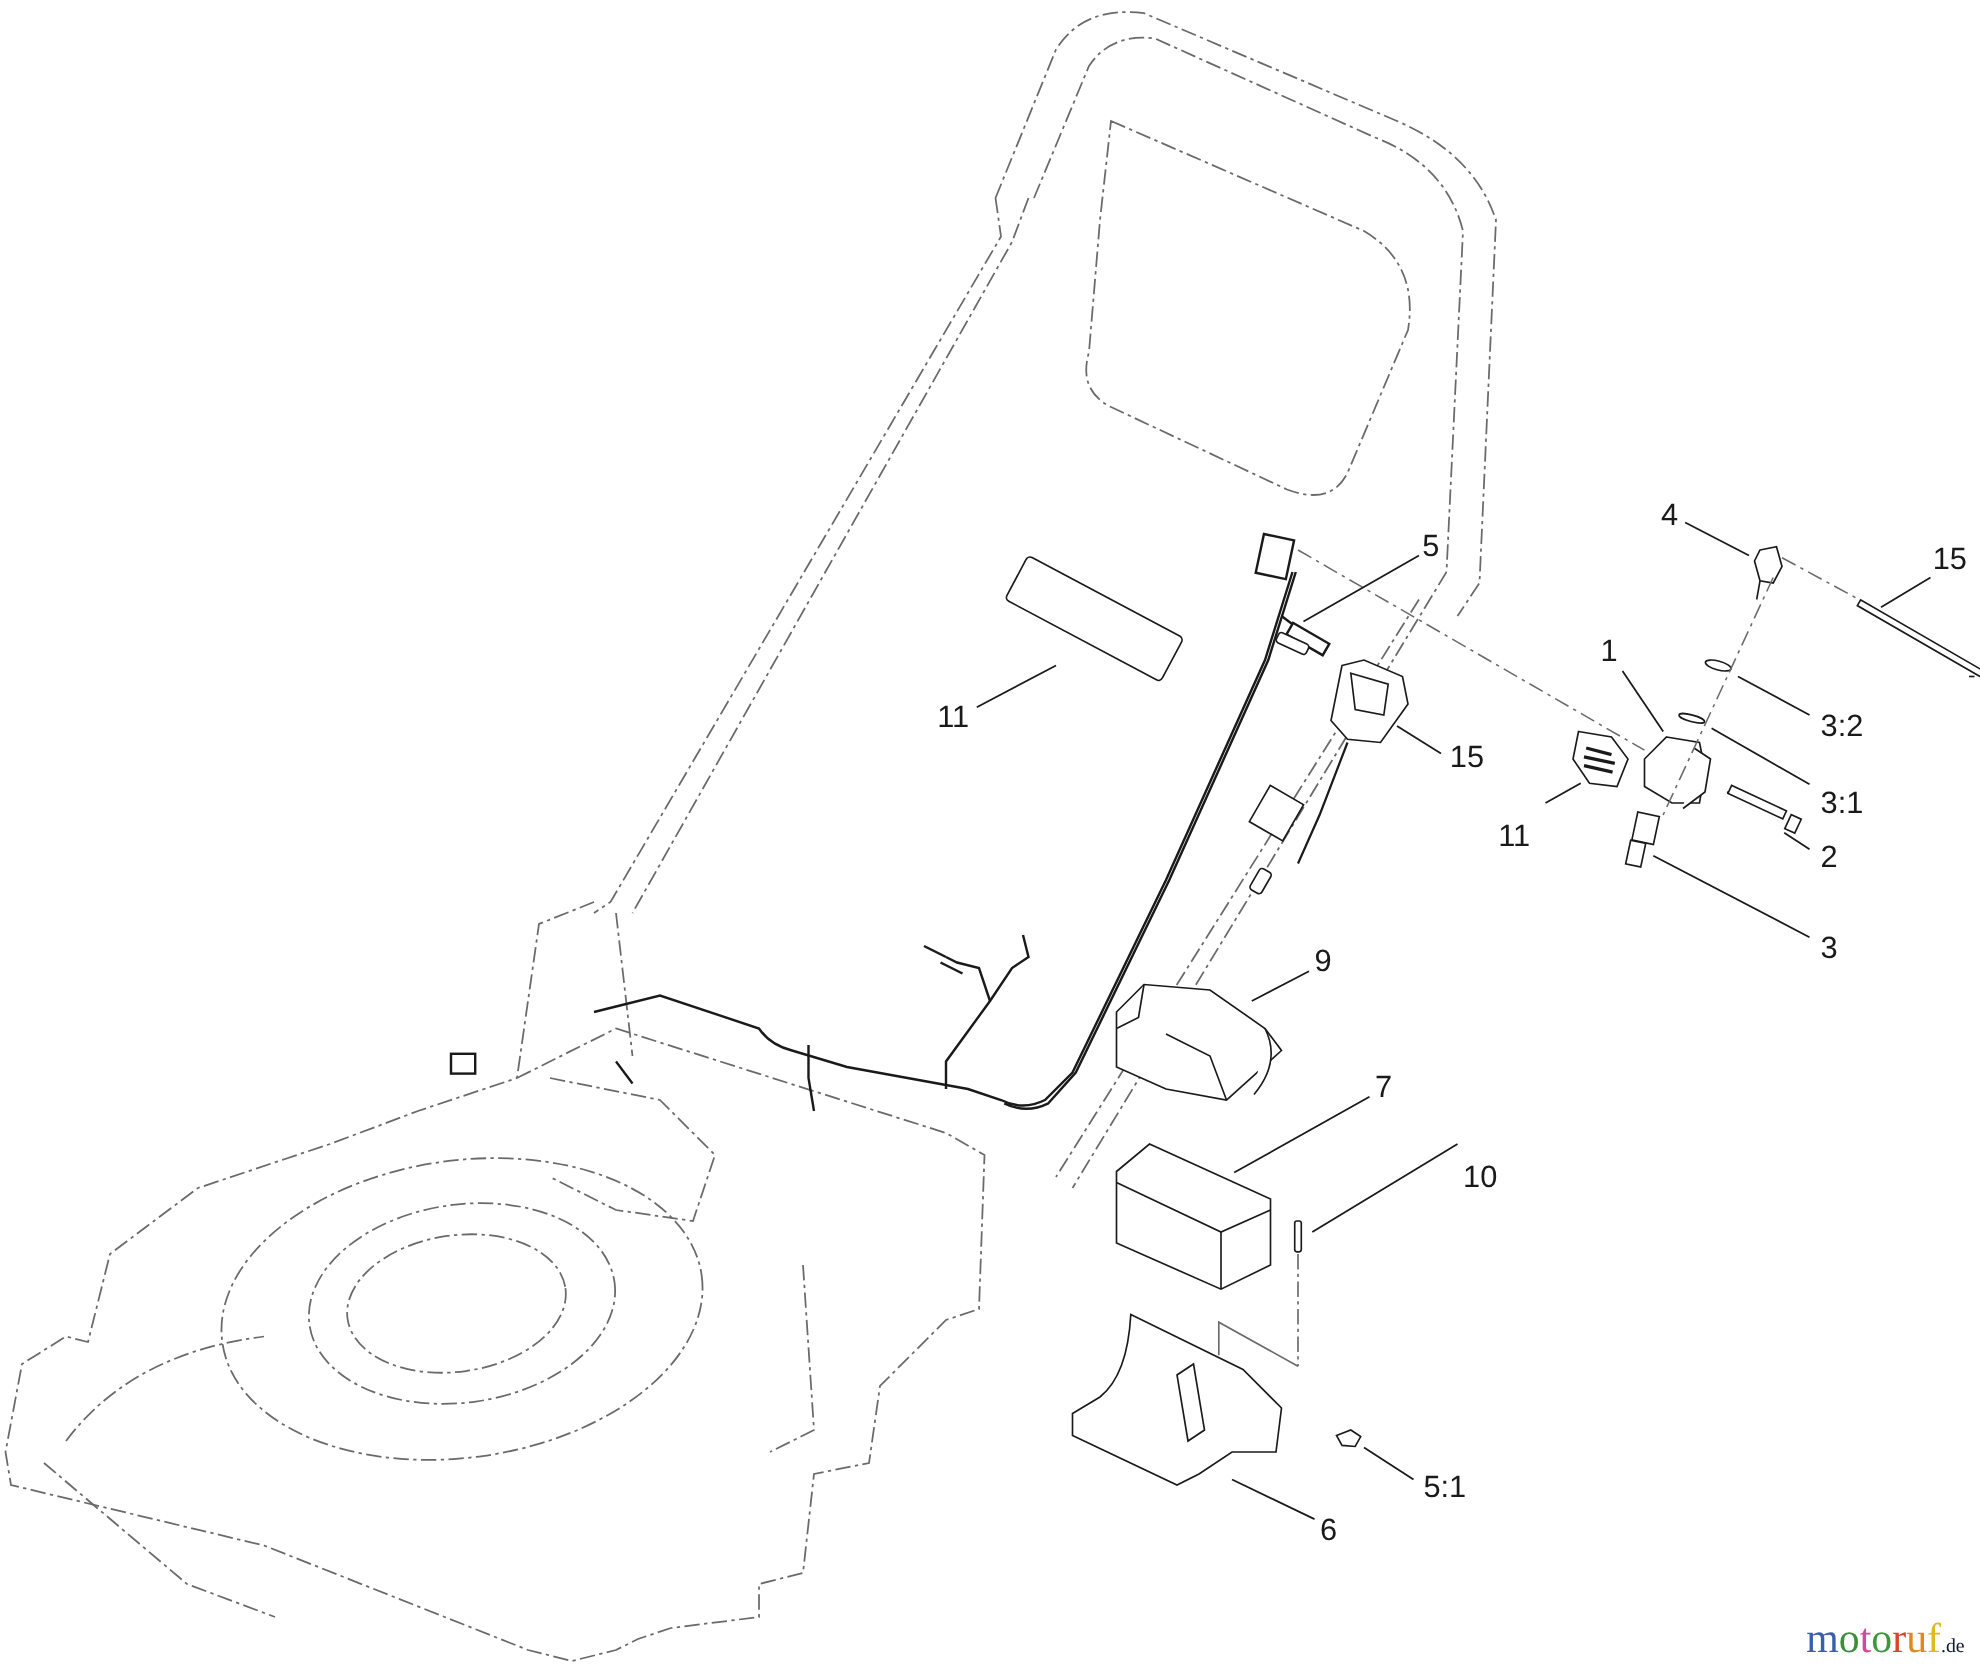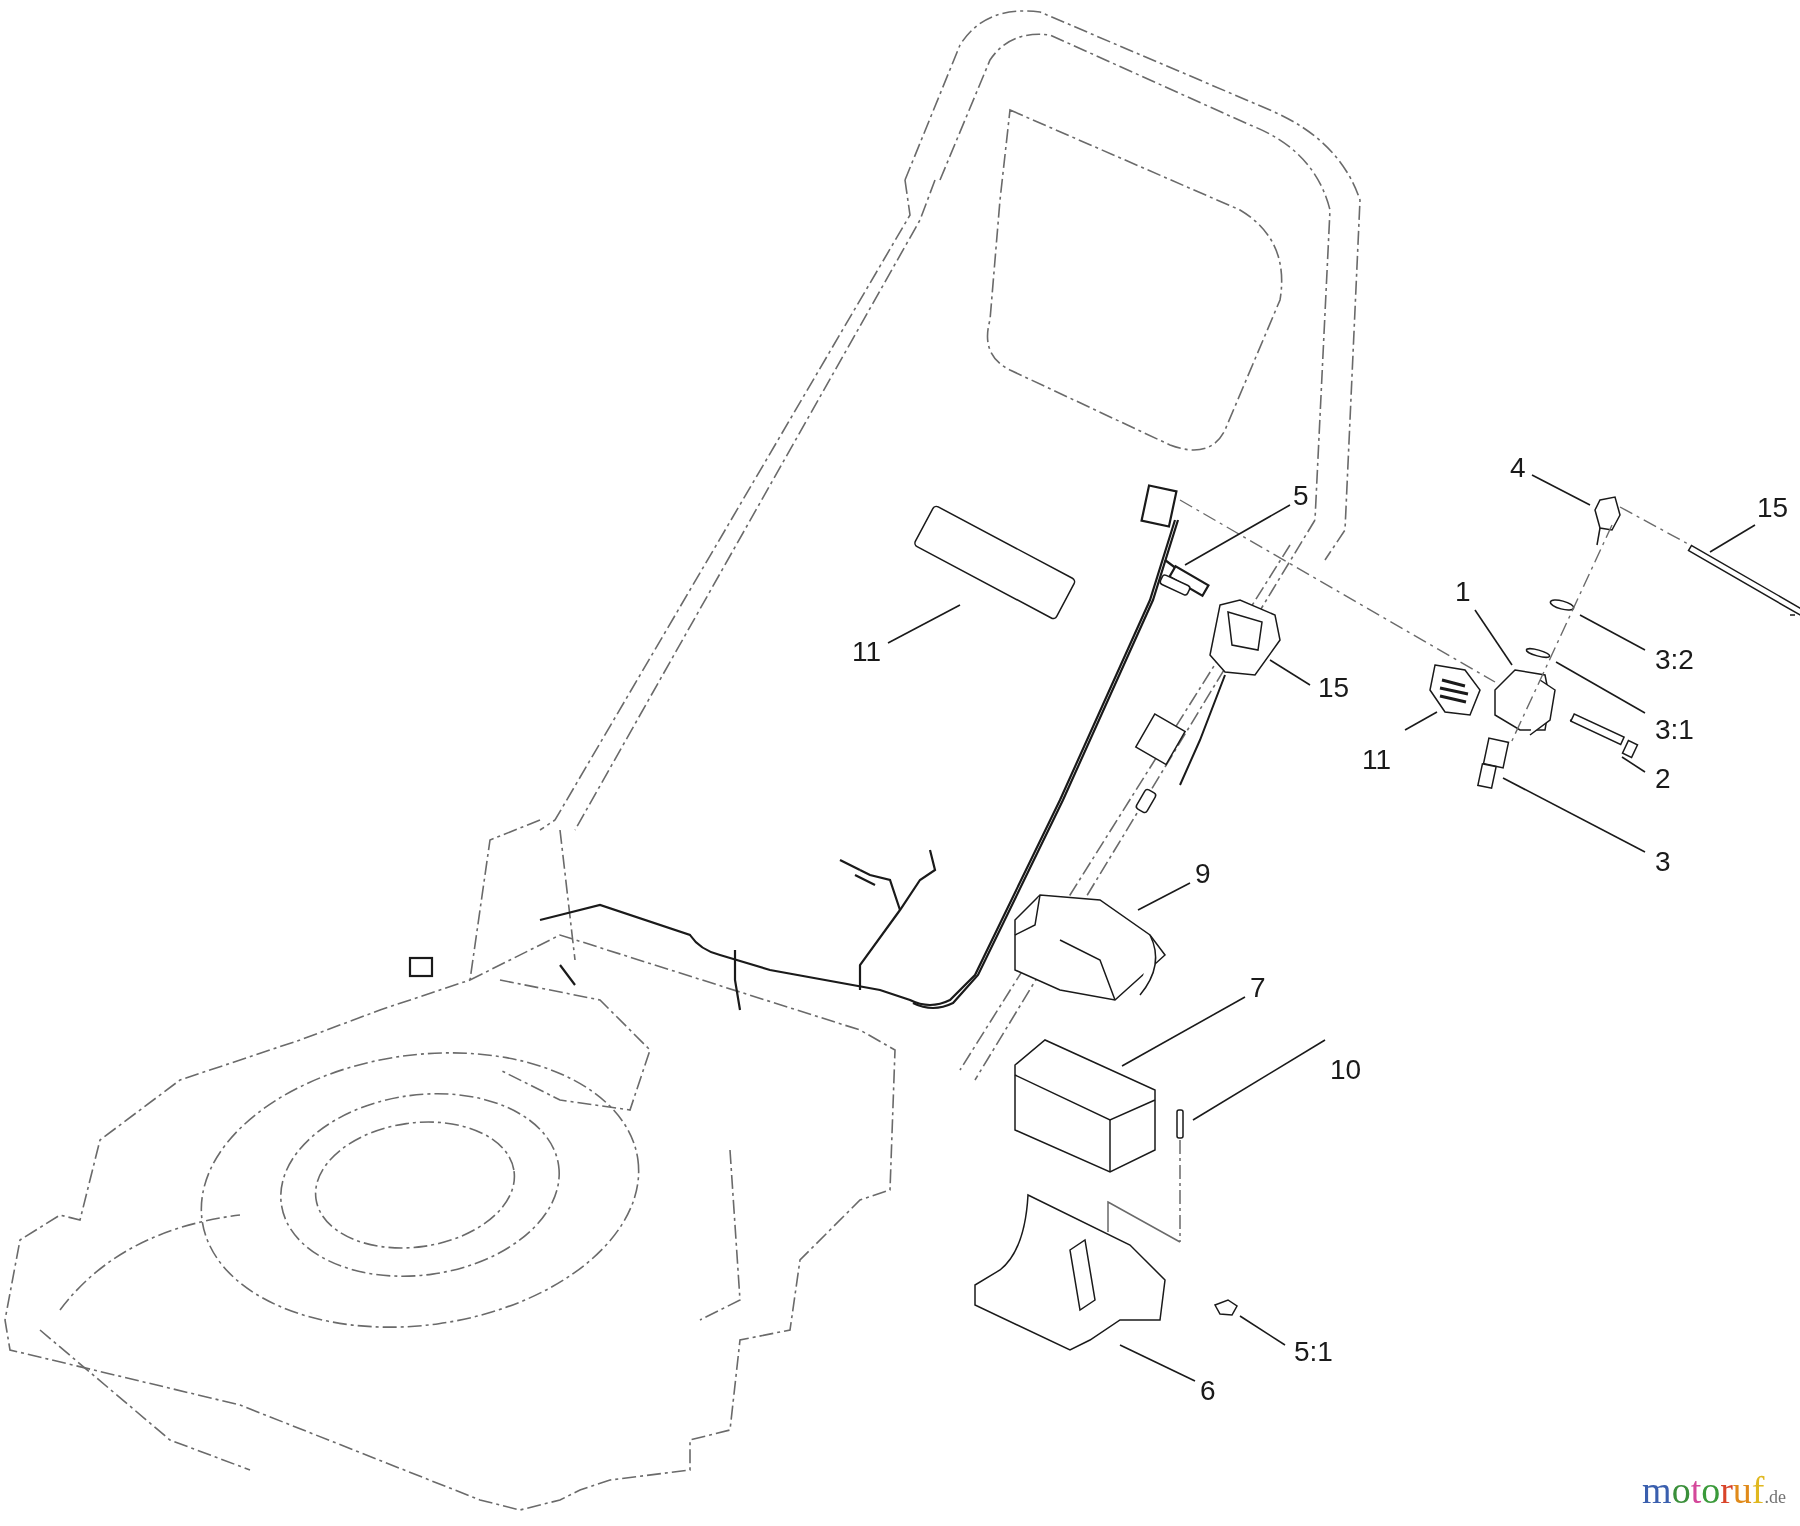--- a/index.html
+++ b/index.html
@@ -3,21 +3,21 @@
 <meta charset="utf-8">
 <style>
   html, body { margin: 0; padding: 0; background: #ffffff; }
   body { width: 1800px; height: 1526px; position: relative; overflow: hidden;
          font-family: "Liberation Sans", sans-serif; }
   #canvas { position: absolute; left: 0; top: 0; width: 1800px; height: 1526px; }
   .label { position: absolute; font-family: "Liberation Sans", sans-serif;
            font-size: 28px; color: #1a1a1a; line-height: 1; white-space: nowrap; }
   .watermark { position: absolute; right: 14px; bottom: 14px;
                font-family: "Liberation Serif", serif; font-size: 38px; letter-spacing: 0px; }
-  .watermark .suffix { font-size: 18px; color: #737373; }
+  .watermark .suffix { font-size: 18px; color: #0f172a; }
   .wm-c { display: inline-block; }
 </style>
 </head>
 <body>
 
 <svg id="canvas" viewBox="0 0 1800 1526" xmlns="http://www.w3.org/2000/svg">
   <g fill="none" stroke="#6a6a6a" stroke-width="1.6" stroke-dasharray="14 4 3 4">
 
     <g>
       <path d="M905 180 L960 45 Q985 5 1040 12 L1270 110 Q1340 140 1360 200 L1345 530 L1325 560"></path>

